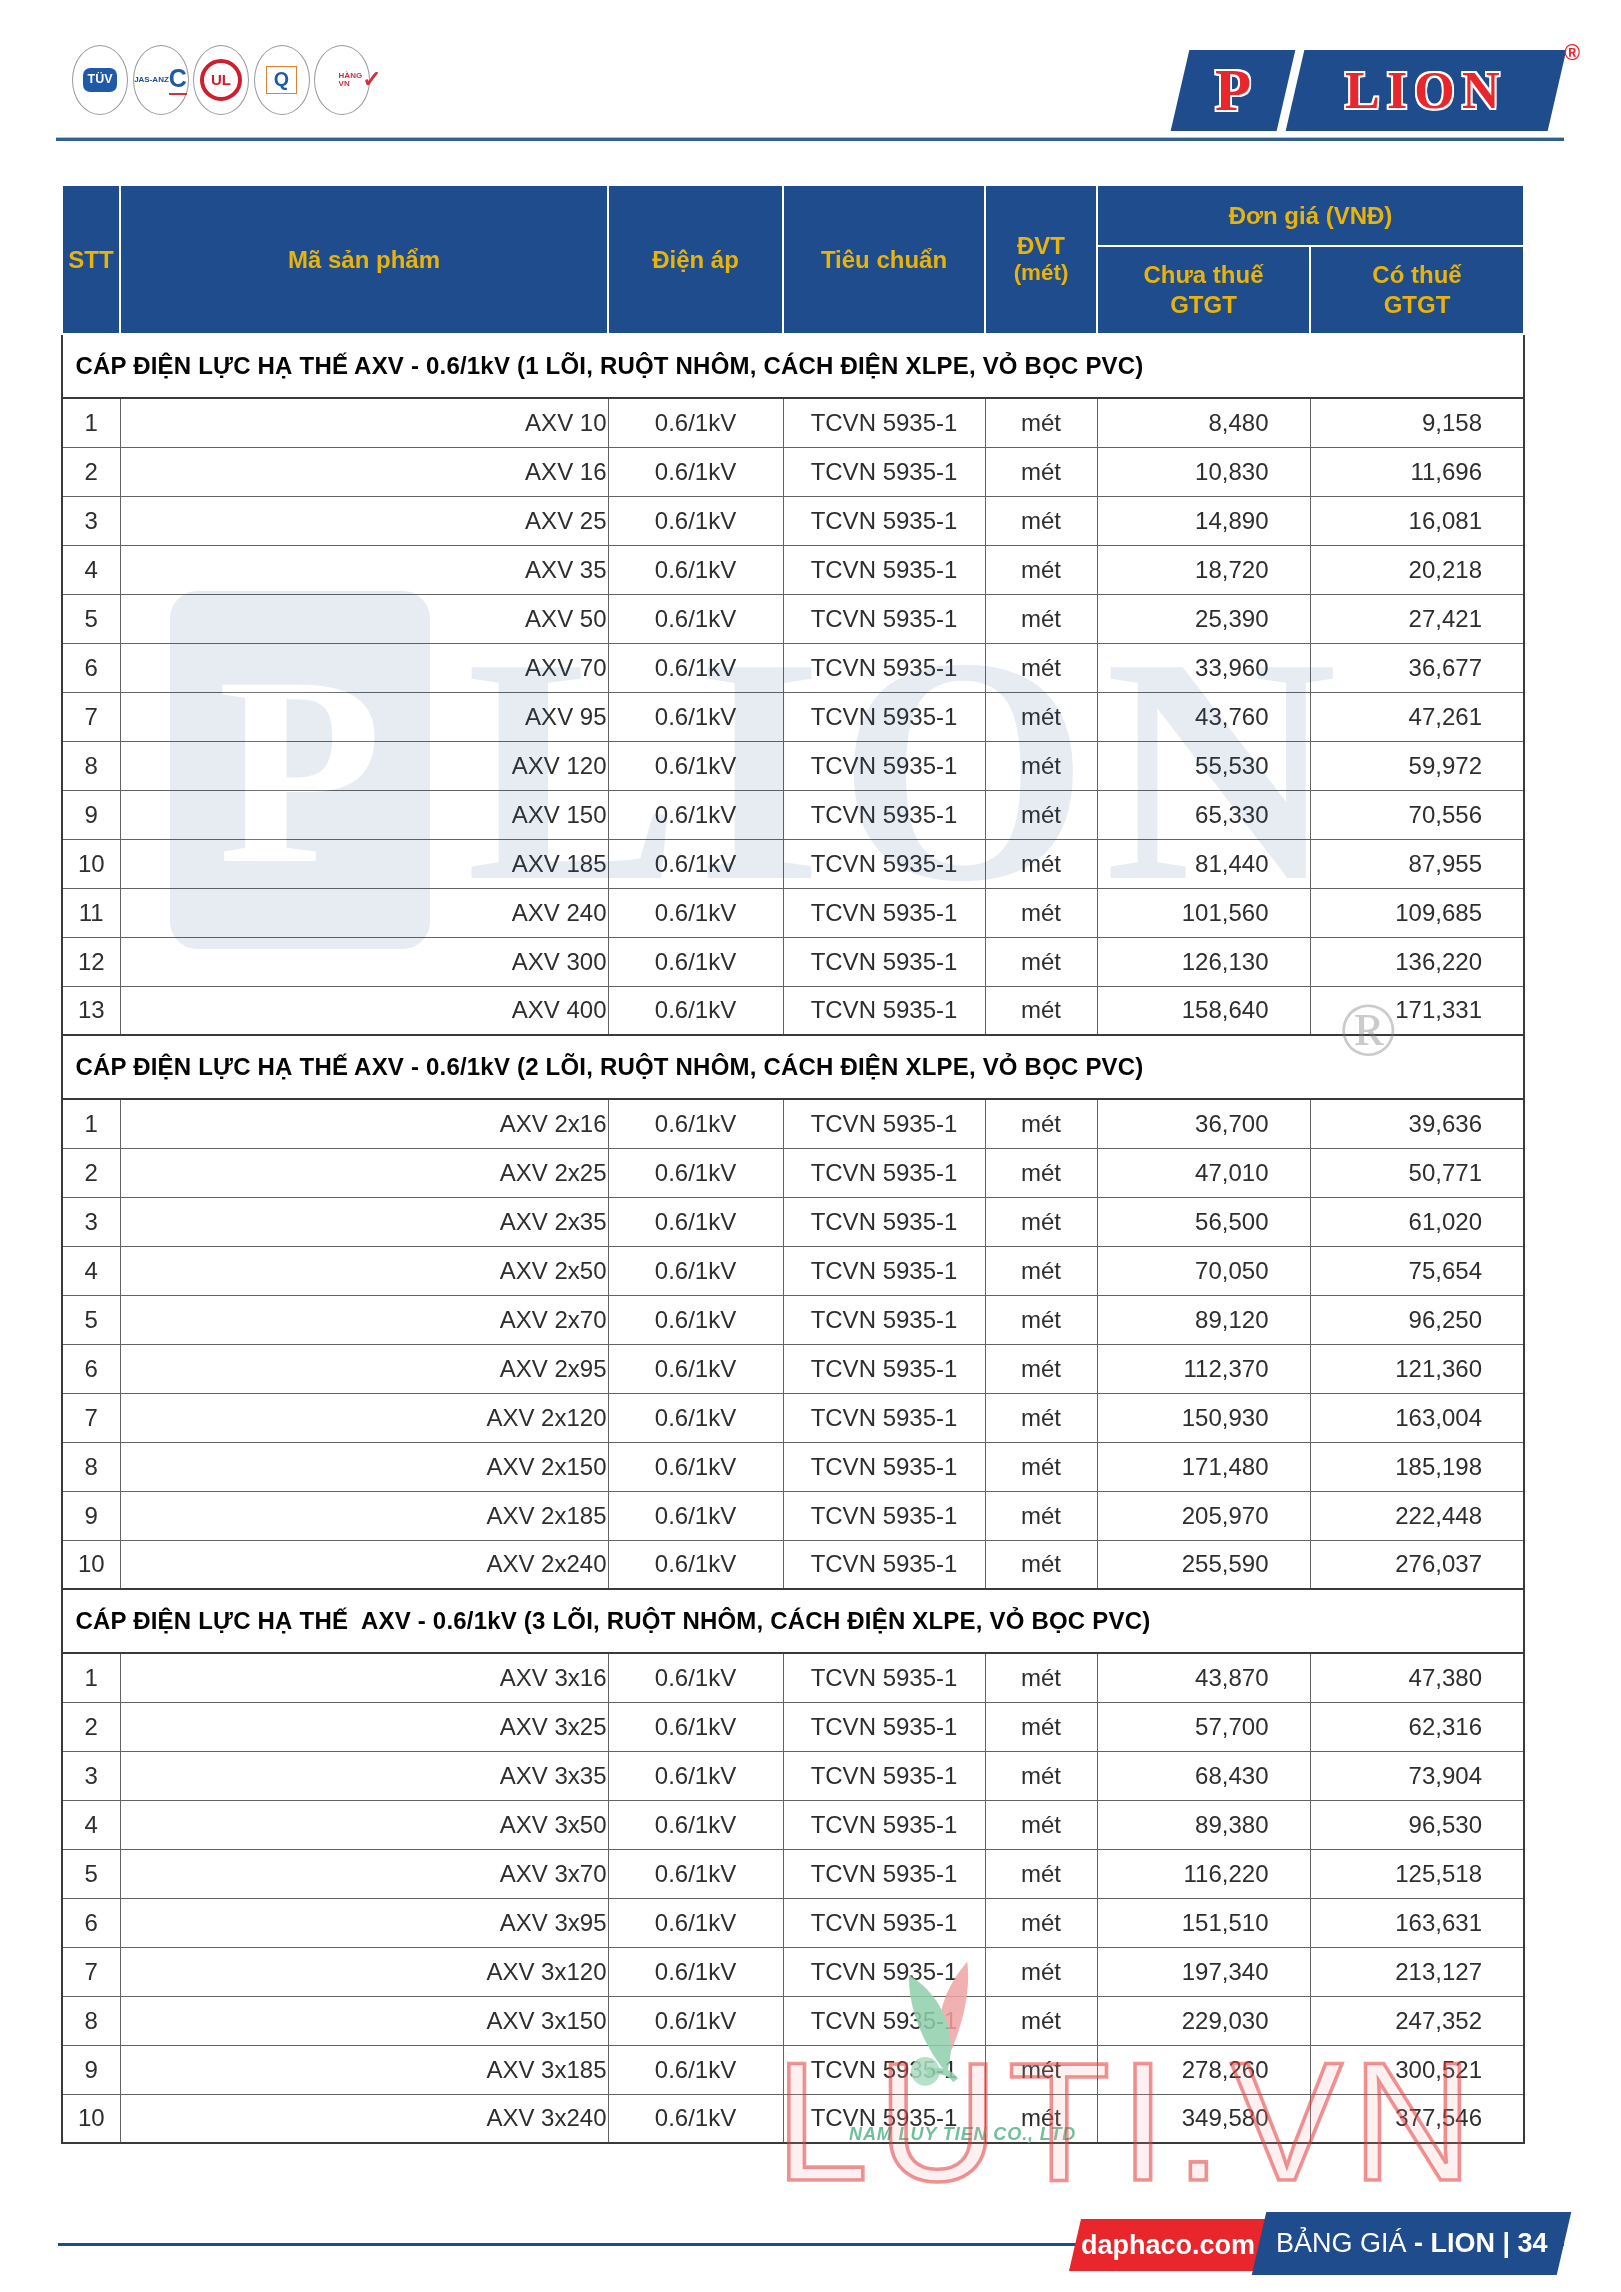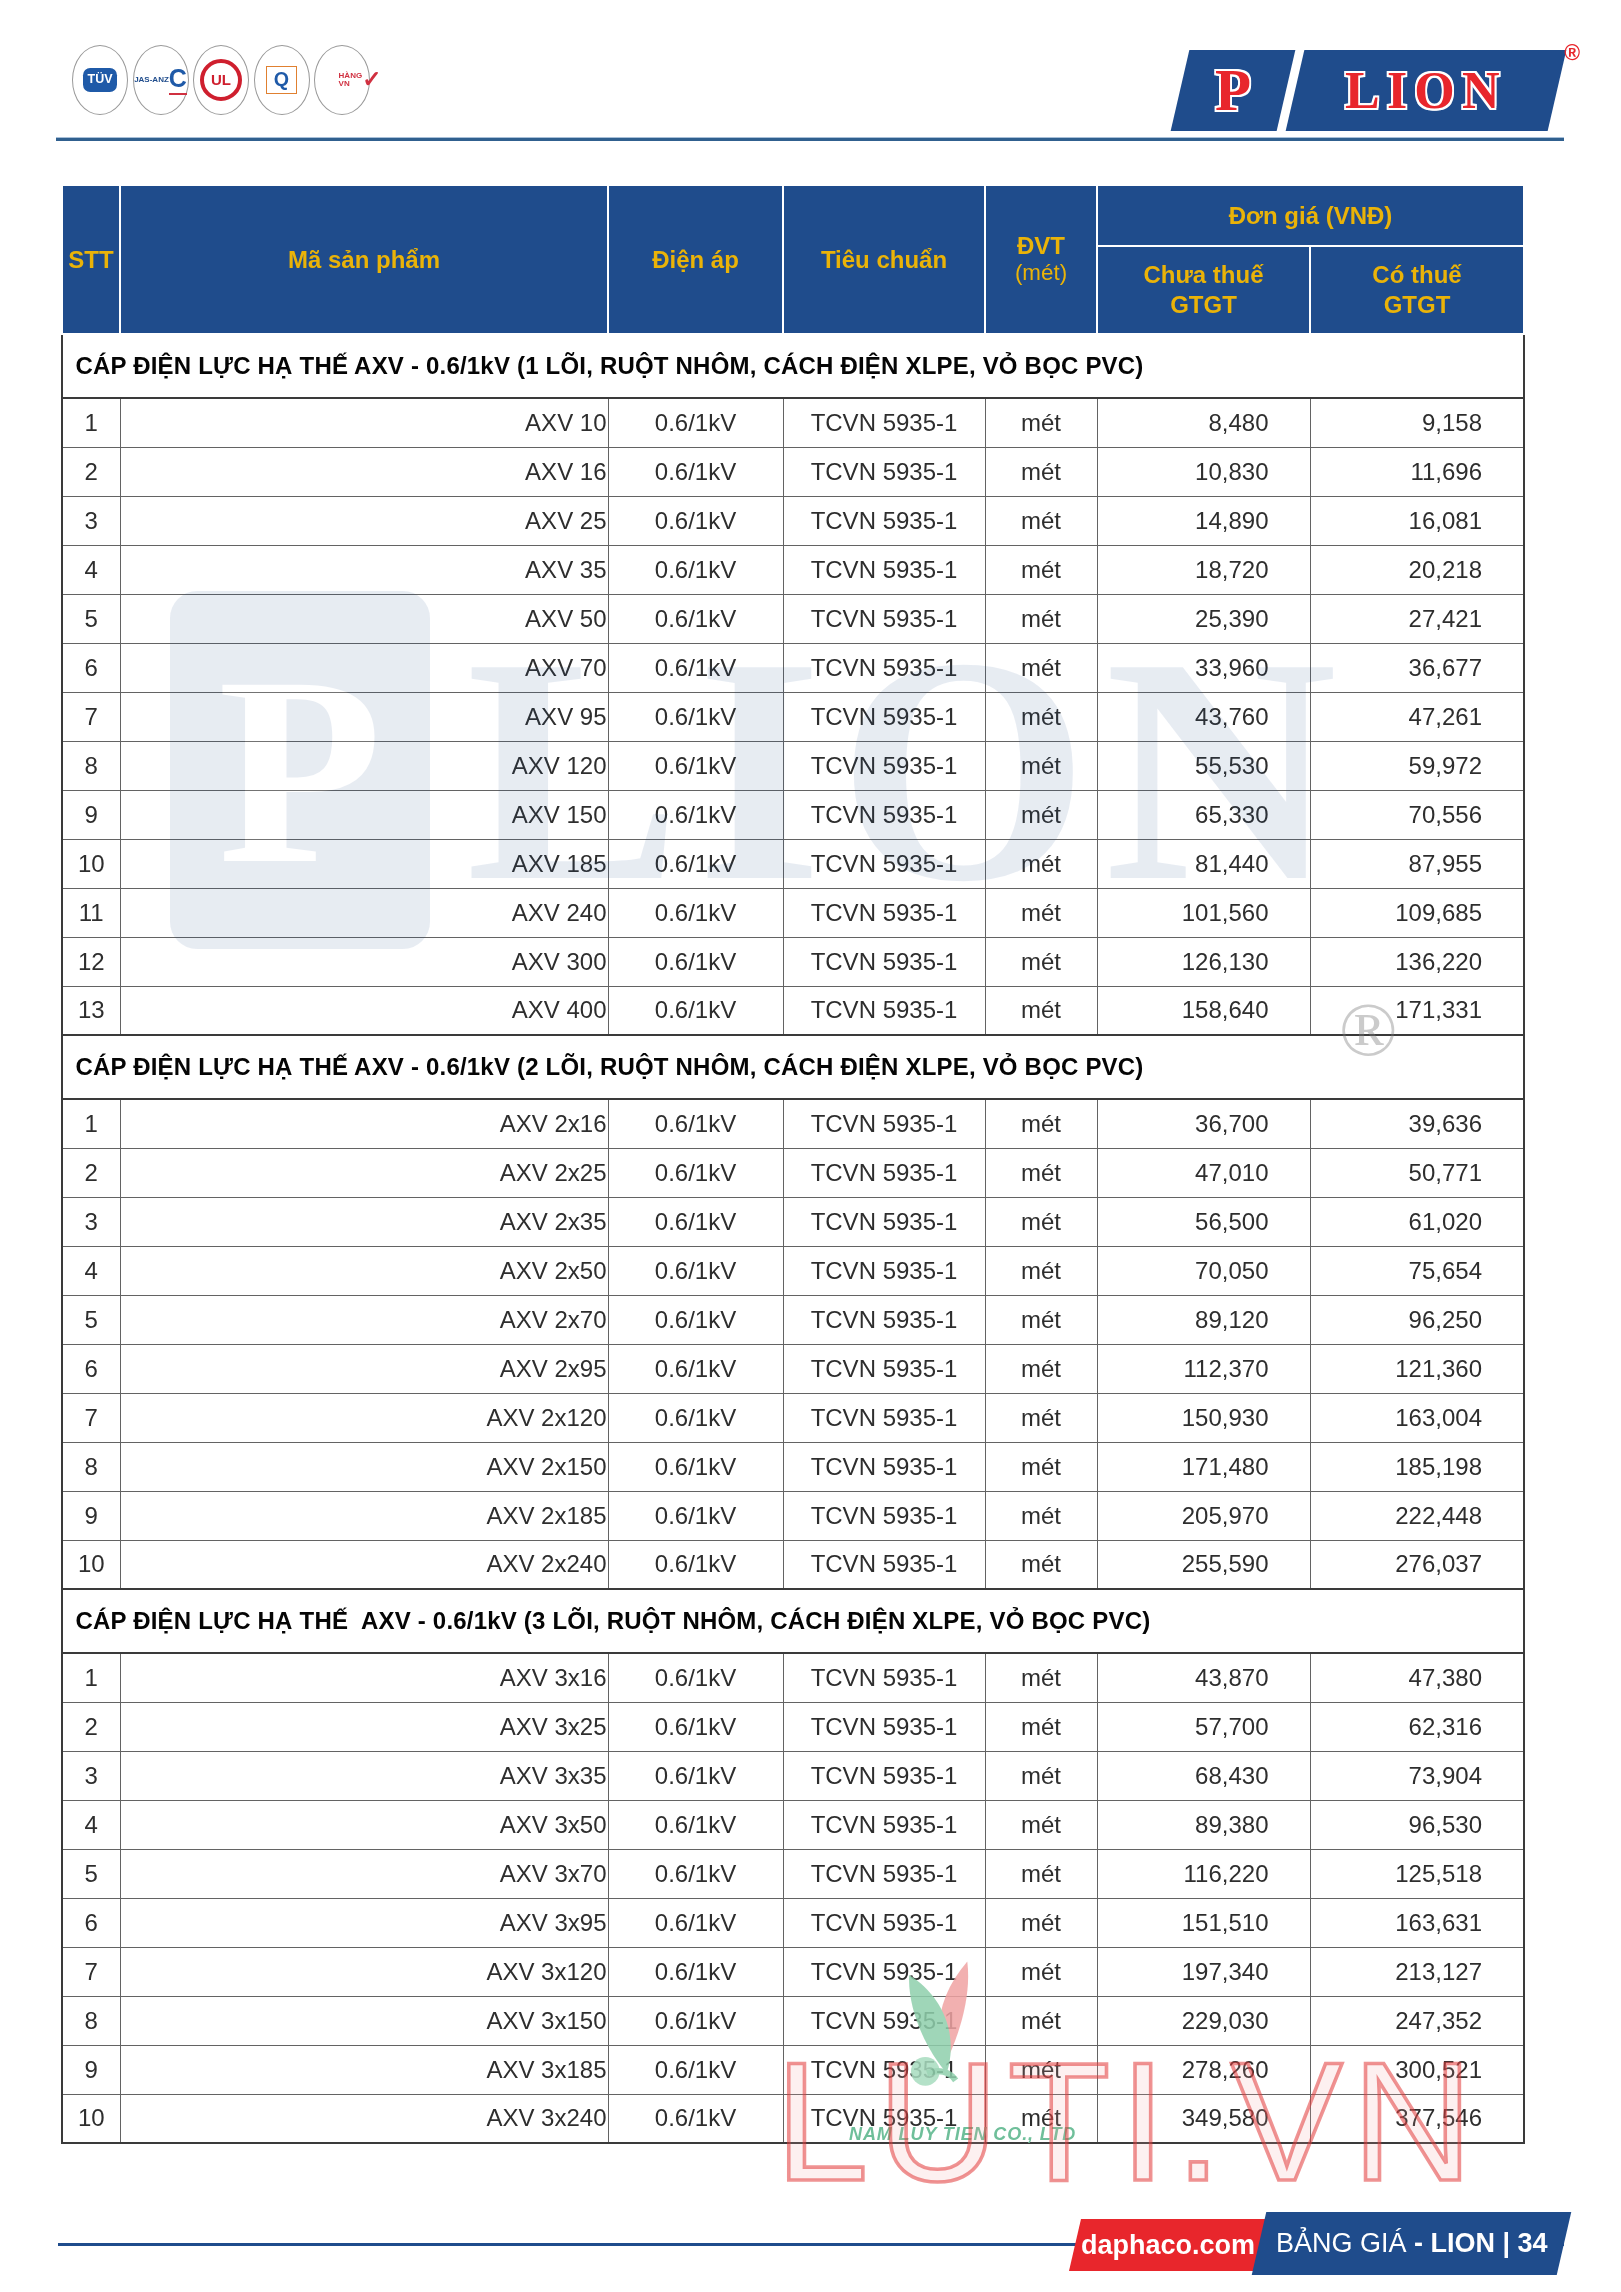--- a/index.html
+++ b/index.html
@@ -45,21 +45,21 @@
     position:absolute;left:61px;top:184px;width:1462px;
     border-collapse:collapse;table-layout:fixed;border:2.7px solid #3a3a3a;
   }
   table.price thead th{
     background:#1f4c8c;color:#eab308;border:2.7px solid #fff;
     font-size:24px;font-weight:bold;vertical-align:middle;text-align:center;padding:0;
   }
   table.price thead tr.h1 th{height:59px;}
   table.price thead tr.h2 th{height:86px;white-space:pre-line;line-height:1.25;}
   th.unit-th{line-height:1.2;}
-  th.unit-th .u2{font-weight:normal;font-size:22.4px;display:block;}
+  th.unit-th .u2{font-weight:bold;font-size:22.4px;display:block;}
   table.price td{
     border:1.8px solid #636363;font-size:24px;color:#2e2e2e;height:49px;
     vertical-align:middle;box-sizing:border-box;background:transparent;
   }
   tr.section-row td{
     border:2.7px solid #3a3a3a;font-weight:bold;color:#050505;font-size:24px;
     height:64px;padding-left:12.5px;text-align:left;white-space:pre-wrap;letter-spacing:0.2px;margin-top:12px;
   }
   td.c-stt{text-align:center;}
   td.c-code{text-align:right;}

